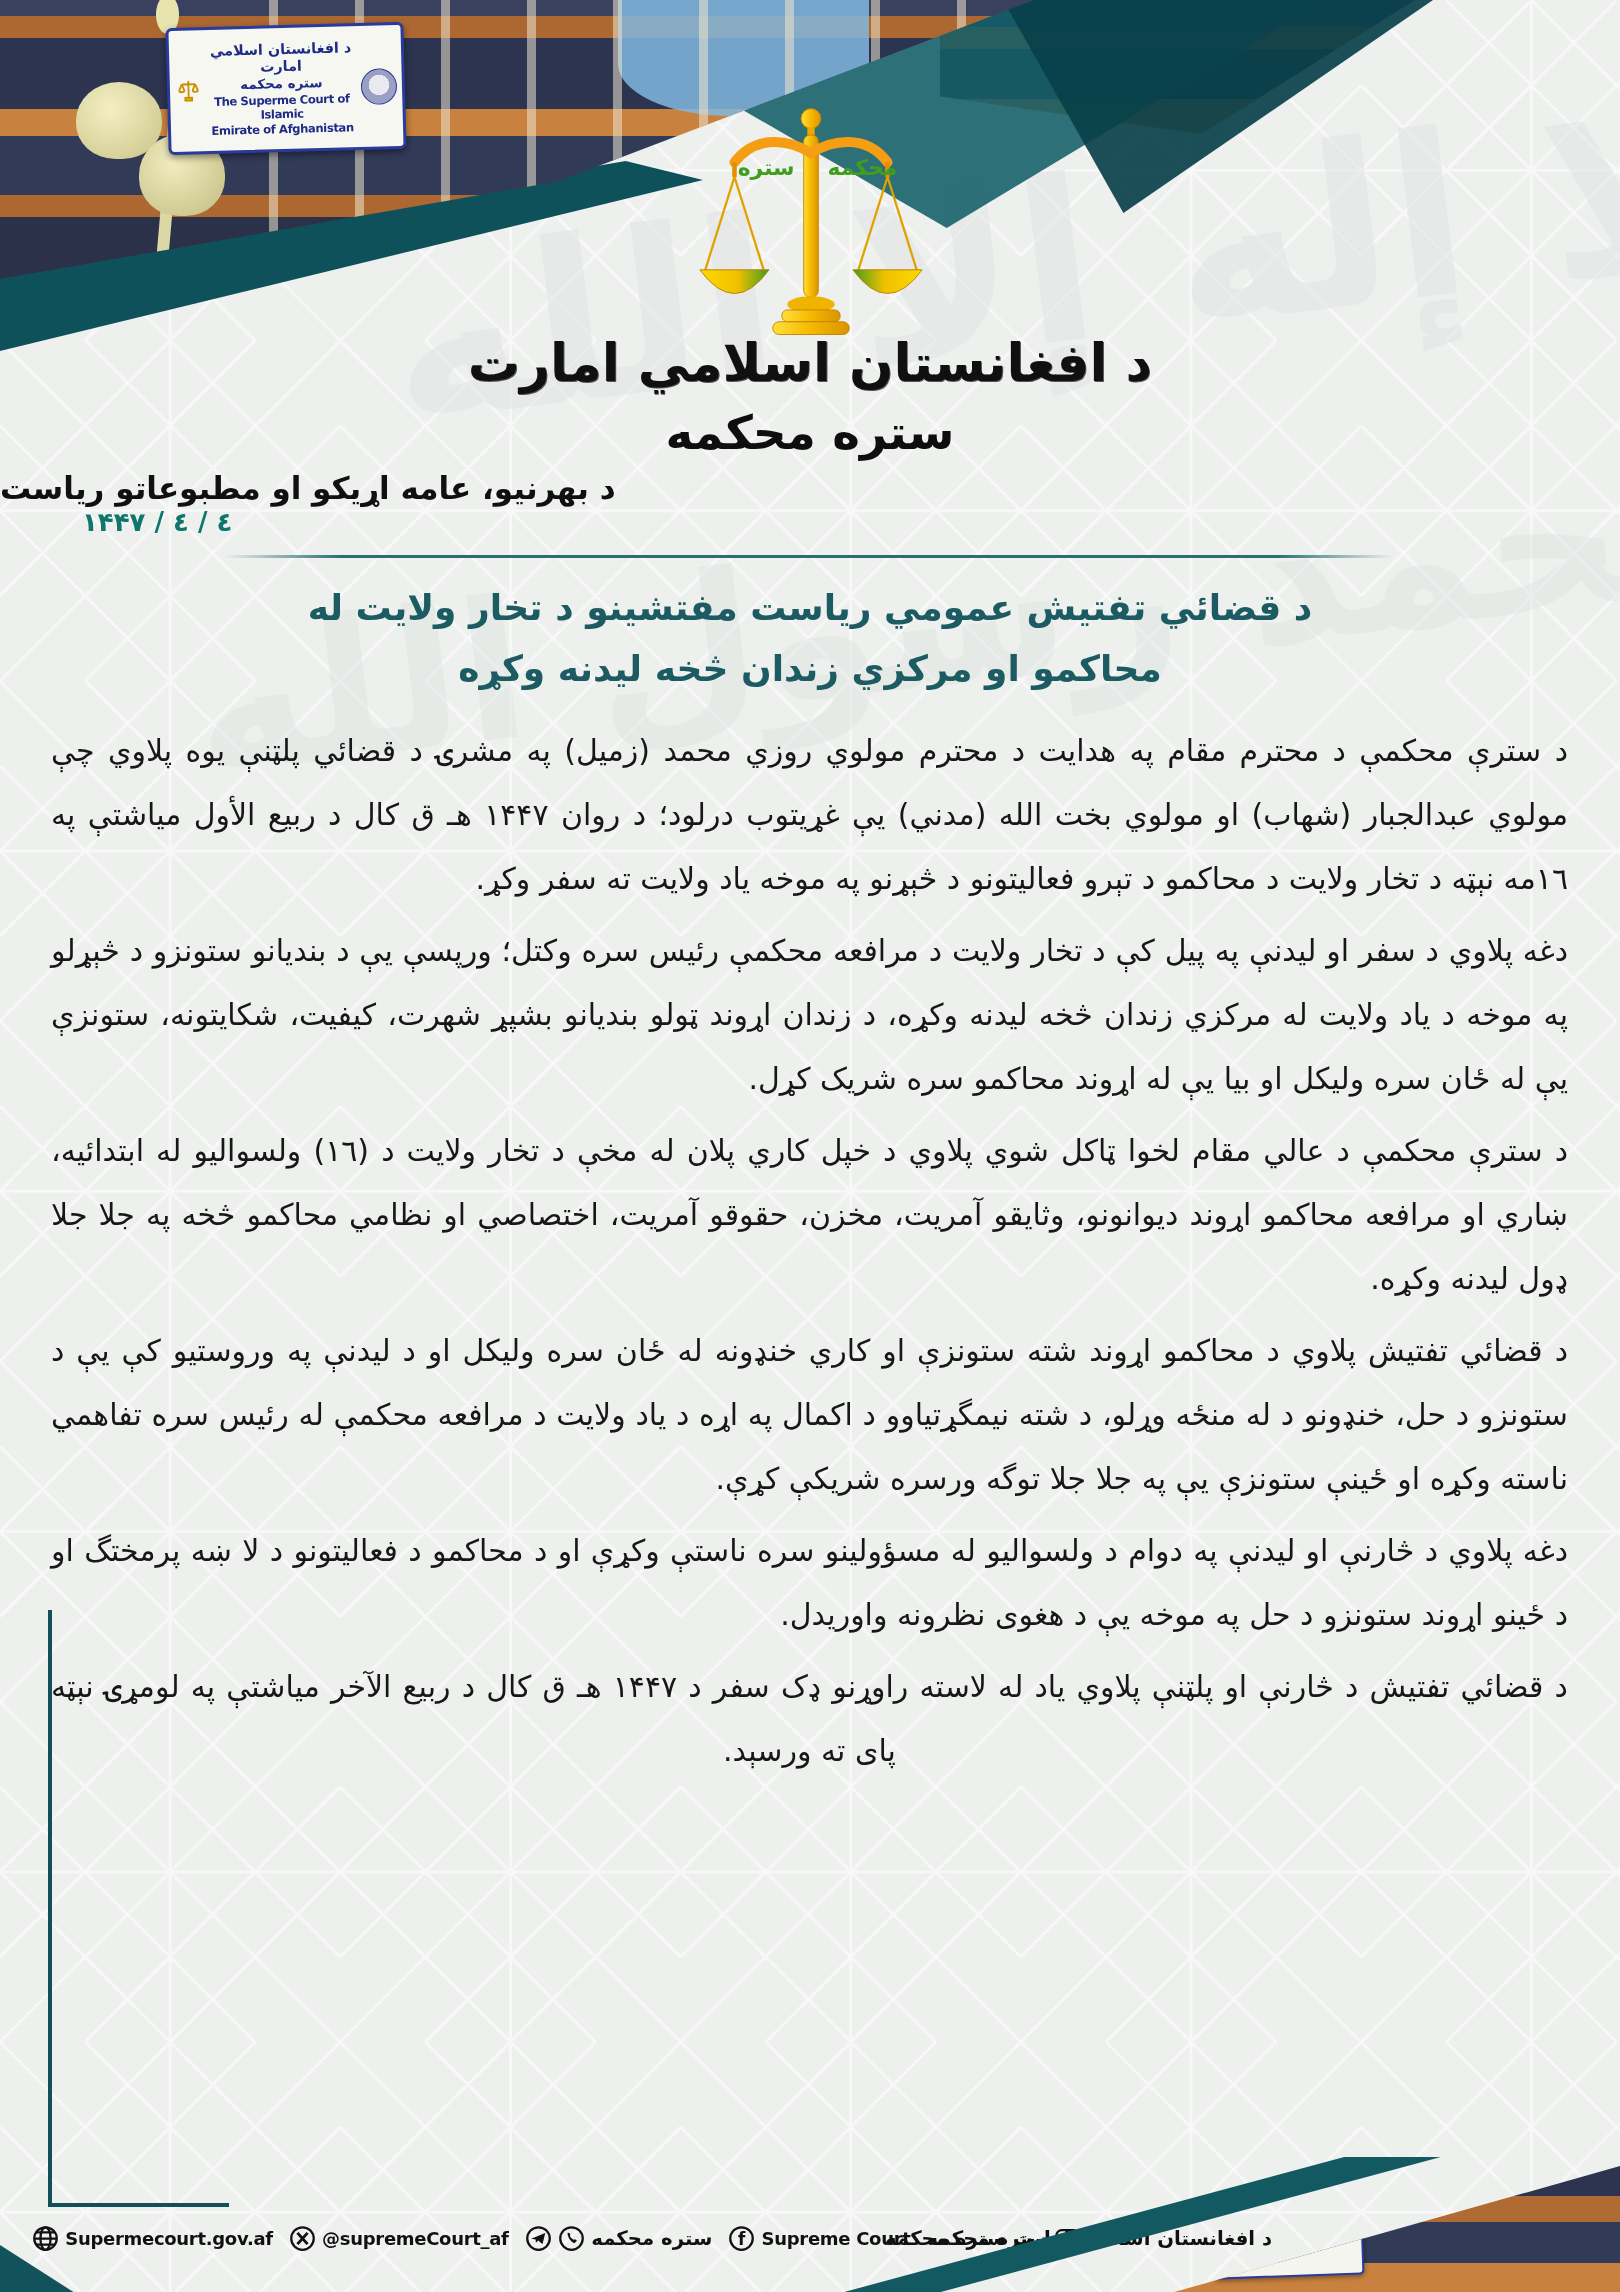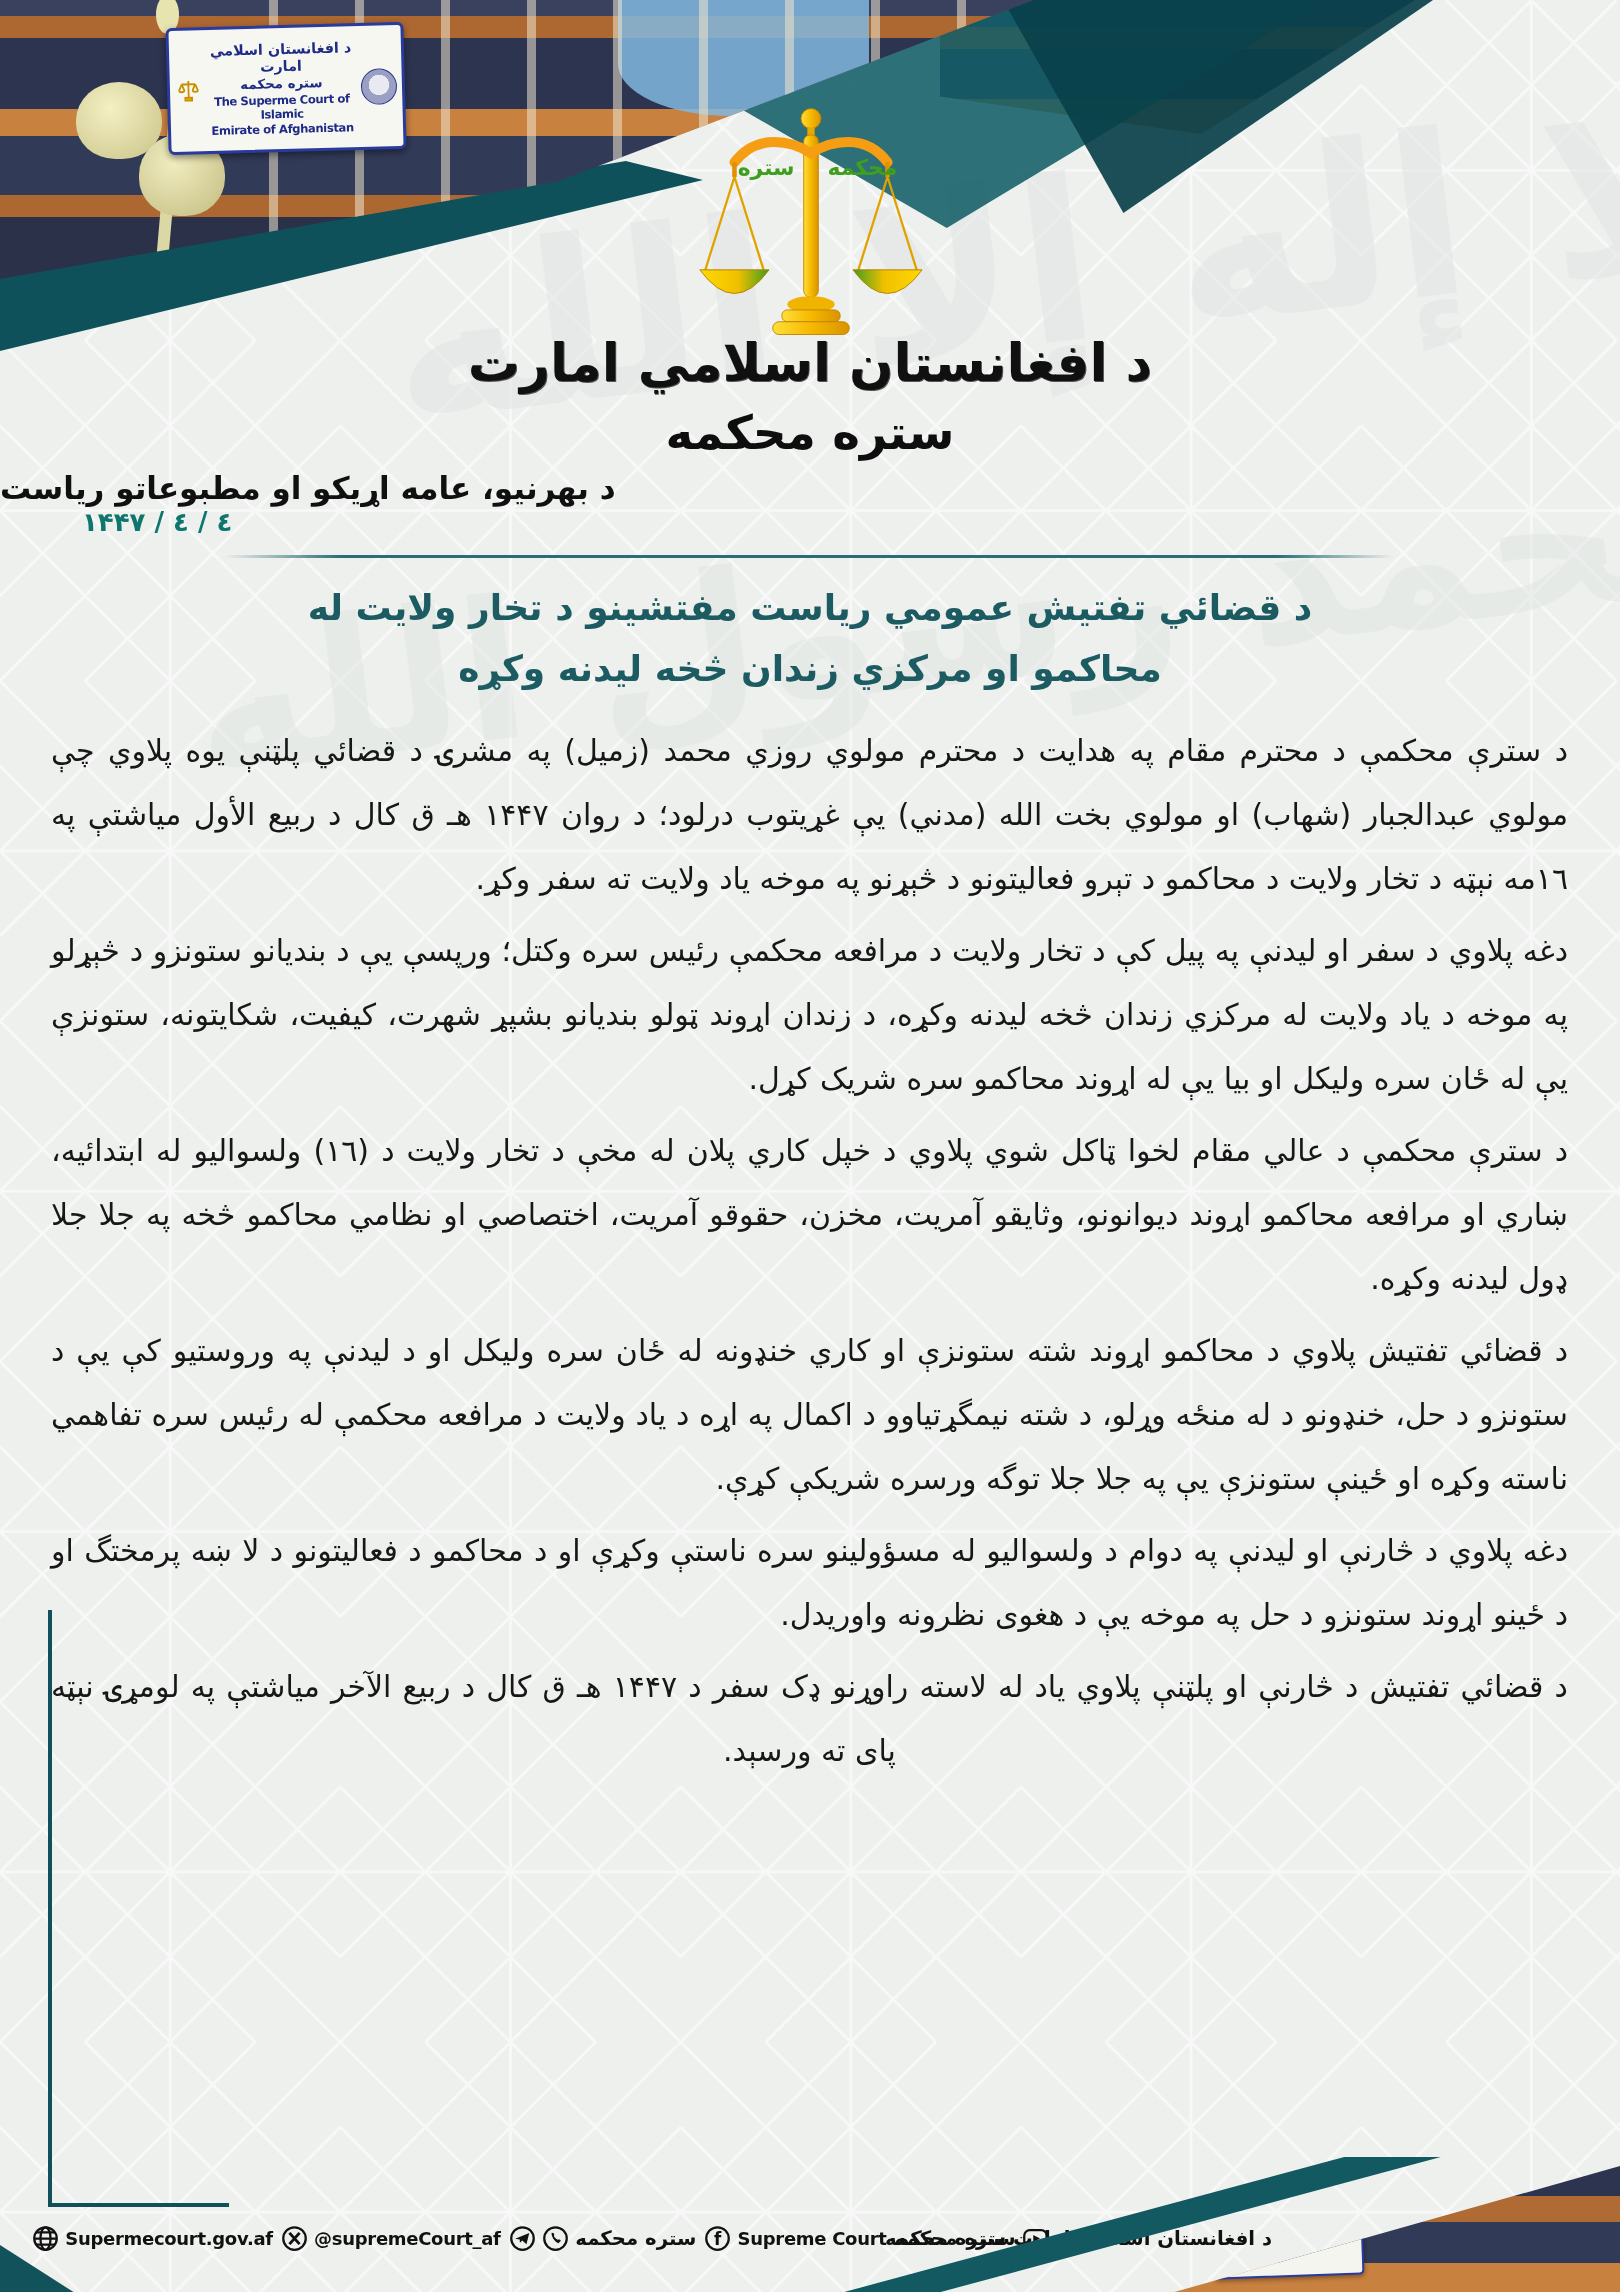--- a/index.html
+++ b/index.html
@@ -78,21 +78,21 @@
   .article{
     position:absolute;top:711px;left:43px;width:1533px;z-index:10;
     direction:rtl;text-align:justify;font-size:30px;line-height:64px;color:#171717;
   }
   .article p{margin:8px;}
   .article p.center-last{text-align-last:center;}
   .bracket-v{position:absolute;left:48px;top:1610px;width:3.6px;height:596px;background:#11505a;z-index:9;}
   .bracket-h{position:absolute;left:48px;top:2203px;width:181px;height:3.6px;background:#11505a;z-index:9;}
   
   .footer{
-    position:absolute;left:32px;top:2225px;z-index:12;display:flex;align-items:flex-end;gap:8px;
+    position:absolute;left:32px;top:2225px;z-index:12;display:flex;align-items:flex-end;gap:16px;
     font-size:18px;color:#111;font-weight:bold;letter-spacing:-0.3px;direction:ltr;
   }
   .footer .ar{font-size:19.7px;}
   .f-item{display:flex;align-items:center;gap:6.3px;}
   .fi{width:27px;height:27px;flex:0 0 auto;}
   .org-text{position:absolute;left:885px;top:2227px;z-index:11;font-size:19.7px;font-weight:bold;color:#111;direction:rtl;}
   
   .stripe-br{position:absolute;left:806px;bottom:0;width:690px;height:136px;z-index:13;
     clip-path:polygon(5% 100%,78% 0,92% 0,19% 100%);background:#135961;}
   .photo-br{position:absolute;right:0;bottom:0;width:591px;height:127px;z-index:12;

